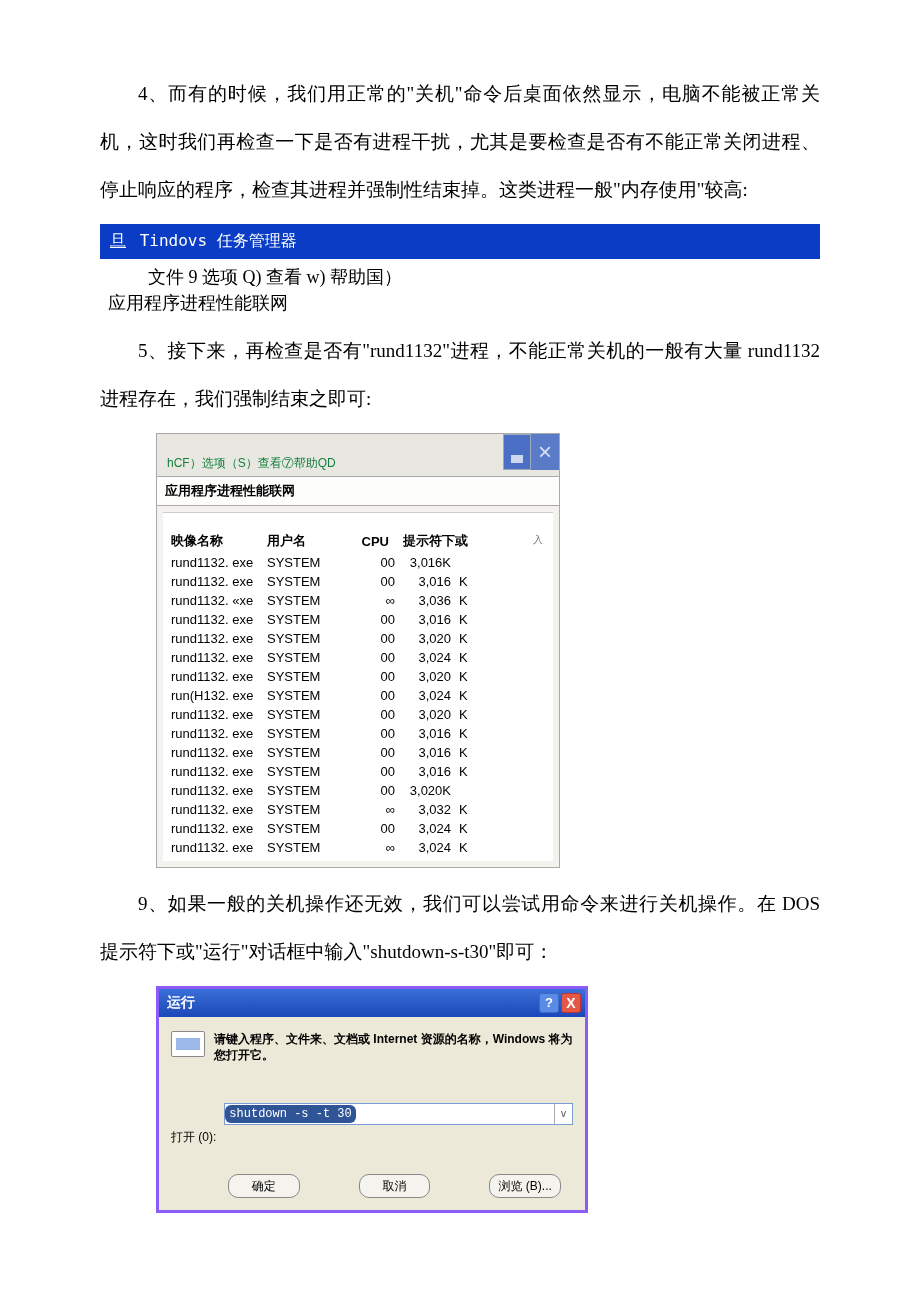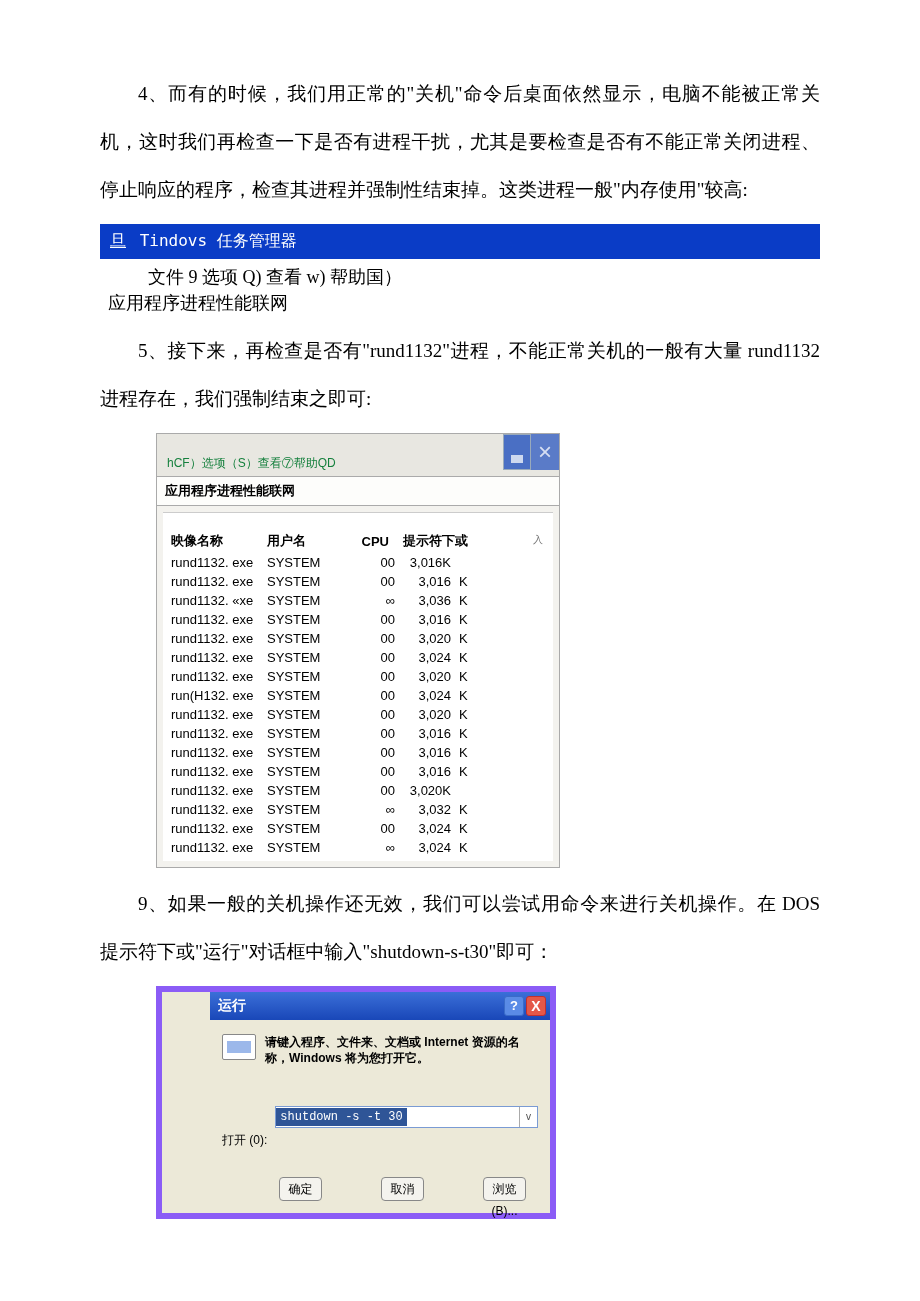--- a/index.html
+++ b/index.html
@@ -117,25 +117,24 @@
     .tm-col-cpu { text-align: right; padding-right: 18px; }
     .tm-col-mem { text-align: right; padding-right: 20px; }
     .tm-col-memk { text-align: left; }
     .tm-table th.tm-th-cpu { text-align: right; padding-right: 10px; }
     .tm-table th.tm-th-mem { text-align: left; }
     .tm-small { color:#777; font-size:10px; position:absolute; right:6px; }
     .tm-head-wrap { position: relative; }
 
     .run-dlg {
       margin: 8px 0 0 56px;
-      width: 400px;
+      width: 432px;
       background: #ece9d8;
-      border: 6px solid #8b5cf6;
+      border: 3px solid #8b5cf6;
       font-family: "Tahoma","SimSun",sans-serif;
-      padding-left: 48px;
     }
     .run-title {
       height: 28px;
       background: linear-gradient(#3b6fd8,#1947b8);
       display: flex;
       align-items: center;
       justify-content: space-between;
       padding: 0 4px 0 8px;
       color: #fff;
       font-size: 14px;
@@ -206,20 +205,21 @@
       position: relative;
       display: flex;
       align-items: center;
     }
     .run-input-text {
       background: #2f5597;
       color: #fff;
       padding: 2px 4px;
       font-size: 12px;
       font-family: "Courier New", monospace;
+      border-radius: 6px;
     }
     .run-dd {
       width: 18px; height: 20px;
       border-left: 1px solid #aaa;
       display: flex; align-items: center; justify-content: center;
       font-size: 10px;
       color: #555;
       margin-left: auto;
     }
     .run-buttons {
@@ -228,21 +228,21 @@
       display: flex;
       gap: 14px;
       margin-top: 18px;
       justify-content: center;
     }
     .run-btn {
       width: 82px;
       height: 24px;
       background: #f4f3ee;
       border: 1px solid #888;
-      border-radius: 4px;
+      border-radius: 10px;
       font-size: 12px;
       line-height: 22px;
       text-align: center;
       font-family: "SimSun", sans-serif;
       margin-left: 45px;
     }
   </style>
 </head>
 <body>
 

